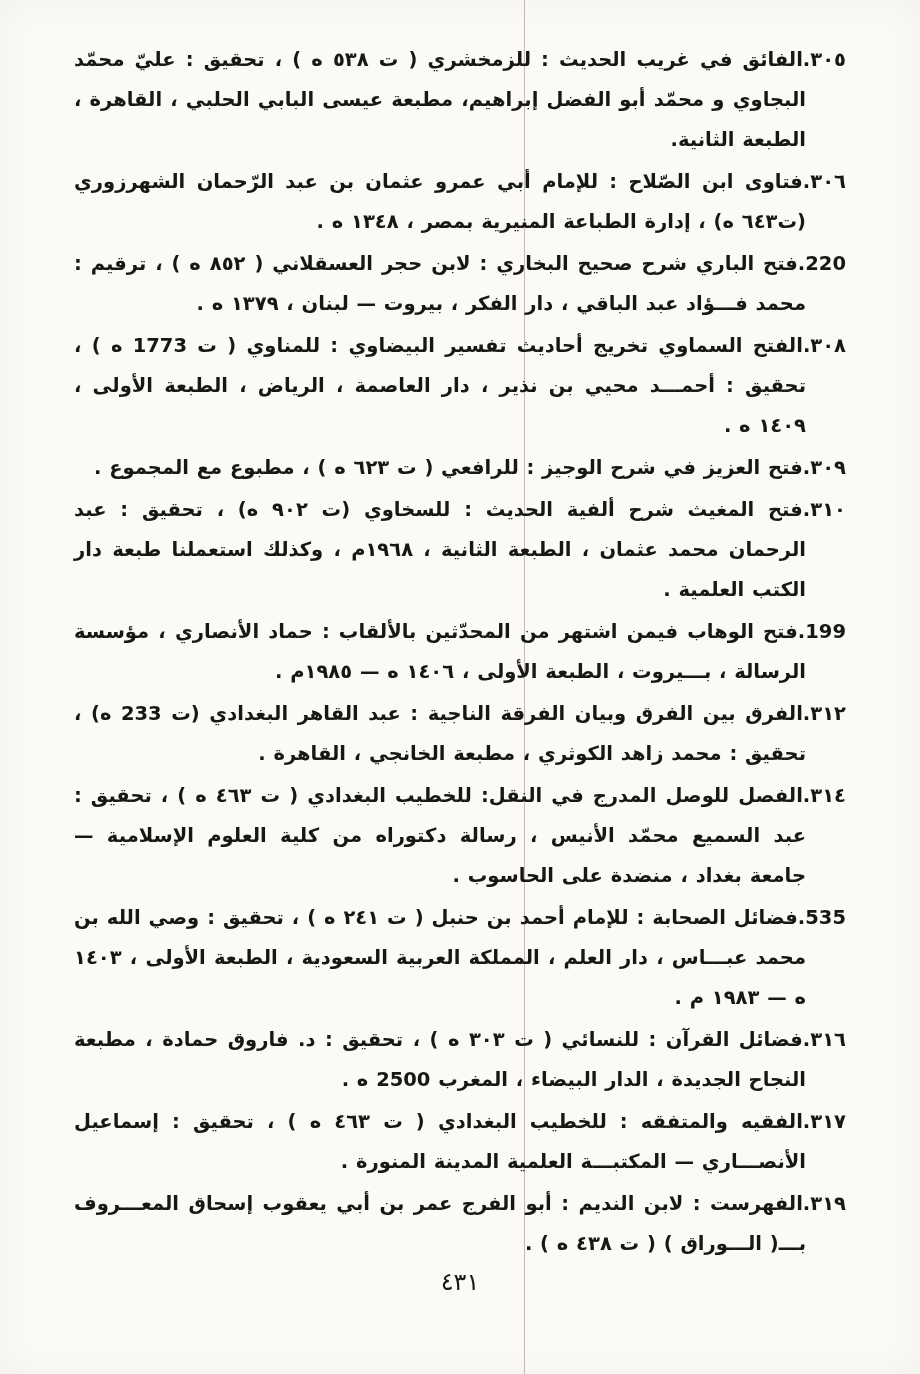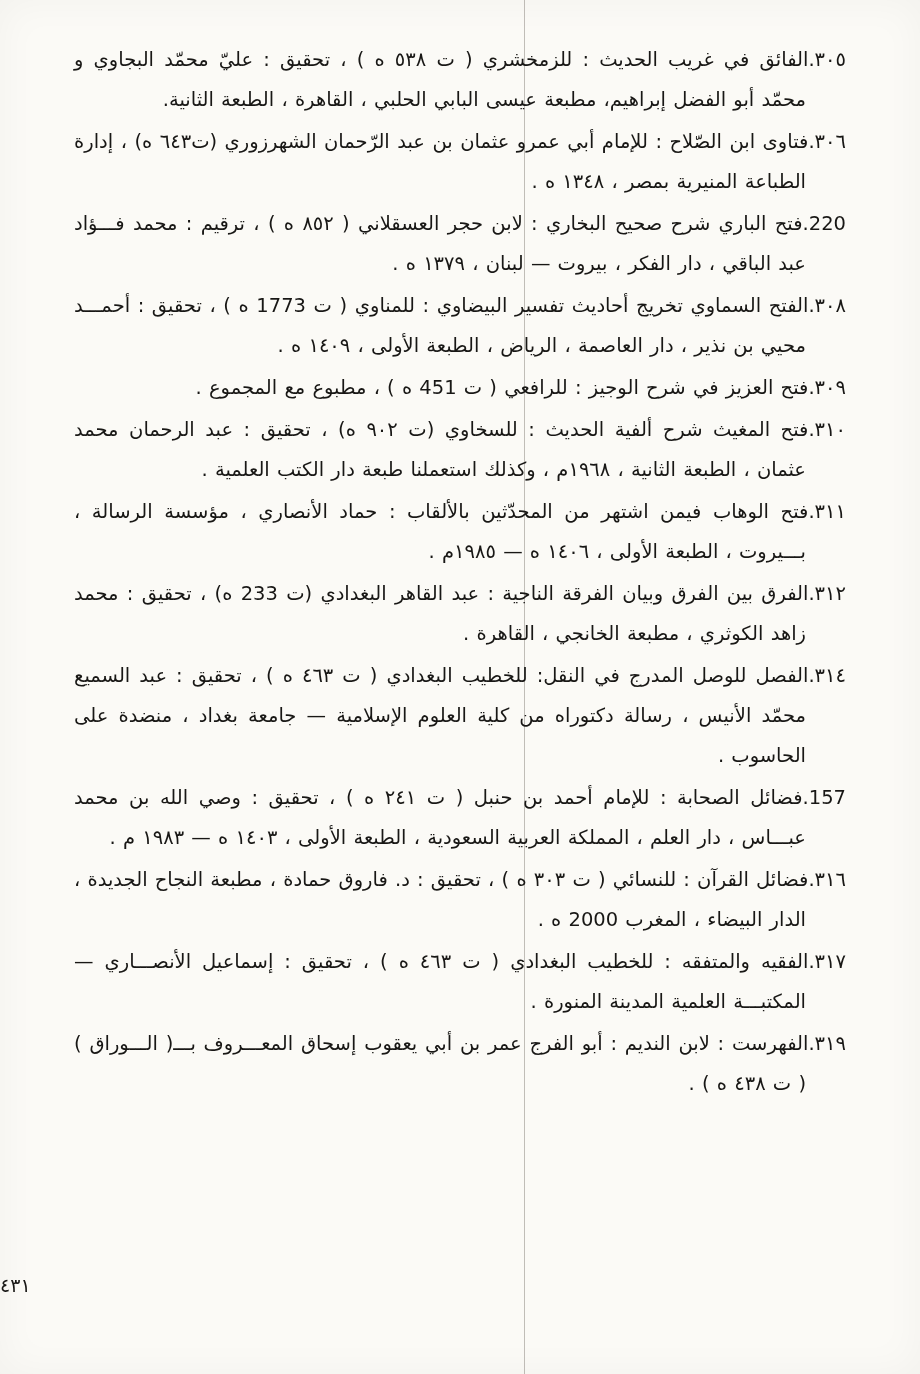--- a/index.html
+++ b/index.html
@@ -26,57 +26,58 @@
     width: 1px;
     height: 100%;
     background: #8f8b84;
     opacity: 0.55;
   }
   .entries {
     position: absolute;
     top: 40px;
     right: 74px;
     left: 74px;
+    font-weight: bold;
   }
   .entry {
     margin: 0 0 2px 0;
     font-size: 19.5px;
     line-height: 40px;
     text-align: justify;
     padding-right: 40px;   
     text-indent: -40px;    
     word-spacing: 1px;
   }
   .entry .num {
     white-space: nowrap;
   }
   .page-number {
     position: absolute;
     bottom: 78px;
     left: 0;
     width: 100%;
-    text-align: left;
-    font-size: 19px;
+    text-align: center;
+    font-size: 24px;
     letter-spacing: 1px;
   }
 </style>
 </head>
 <body>
 
 <div class="page">
   <div class="scan-line"></div>
   <div class="entries" id="entries">
       <p class="entry"><span class="num">٣٠٥.</span><span>الفائق في غريب الحديث : للزمخشري ( ت ٥٣٨ ه ) ، تحقيق : عليّ محمّد البجاوي و محمّد أبو الفضل إبراهيم، مطبعة عيسى البابي الحلبي ، القاهرة ، الطبعة الثانية.</span></p>
       <p class="entry"><span class="num">٣٠٦.</span><span>فتاوى ابن الصّلاح : للإمام أبي عمرو عثمان بن عبد الرّحمان الشهرزوري (ت٦٤٣ ه) ، إدارة الطباعة المنيرية بمصر ، ١٣٤٨ ه .</span></p>
       <p class="entry"><span class="num">220.</span><span>فتح الباري شرح صحيح البخاري : لابن حجر العسقلاني ( ٨٥٢ ه ) ، ترقيم : محمد فـــؤاد عبد الباقي ، دار الفكر ، بيروت — لبنان ، ١٣٧٩ ه .</span></p>
       <p class="entry"><span class="num">٣٠٨.</span><span>الفتح السماوي تخريج أحاديث تفسير البيضاوي : للمناوي ( ت 1773 ه ) ، تحقيق : أحمـــد محيي بن نذير ، دار العاصمة ، الرياض ، الطبعة الأولى ، ١٤٠٩ ه .</span></p>
-      <p class="entry"><span class="num">٣٠٩.</span><span>فتح العزيز في شرح الوجيز : للرافعي ( ت 451 ه ) ، مطبوع مع المجموع .</span></p>
+      <p class="entry"><span class="num">٣٠٩.</span><span>فتح العزيز في شرح الوجيز : للرافعي ( ت ٦٢٣ ه ) ، مطبوع مع المجموع .</span></p>
       <p class="entry"><span class="num">٣١٠.</span><span>فتح المغيث شرح ألفية الحديث : للسخاوي (ت ٩٠٢ ه) ، تحقيق : عبد الرحمان محمد عثمان ، الطبعة الثانية ، ١٩٦٨م ، وكذلك استعملنا طبعة دار الكتب العلمية .</span></p>
-      <p class="entry"><span class="num">٣١١.</span><span>فتح الوهاب فيمن اشتهر من المحدّثين بالألقاب : حماد الأنصاري ، مؤسسة الرسالة ، بـــيروت ، الطبعة الأولى ، ١٤٠٦ ه — ١٩٨٥م .</span></p>
+      <p class="entry"><span class="num">199.</span><span>فتح الوهاب فيمن اشتهر من المحدّثين بالألقاب : حماد الأنصاري ، مؤسسة الرسالة ، بـــيروت ، الطبعة الأولى ، ١٤٠٦ ه — ١٩٨٥م .</span></p>
       <p class="entry"><span class="num">٣١٢.</span><span>الفرق بين الفرق وبيان الفرقة الناجية : عبد القاهر البغدادي (ت 233 ه) ، تحقيق : محمد زاهد الكوثري ، مطبعة الخانجي ، القاهرة .</span></p>
       <p class="entry"><span class="num">٣١٤.</span><span>الفصل للوصل المدرج في النقل: للخطيب البغدادي ( ت ٤٦٣ ه ) ، تحقيق : عبد السميع محمّد الأنيس ، رسالة دكتوراه من كلية العلوم الإسلامية — جامعة بغداد ، منضدة على الحاسوب .</span></p>
-      <p class="entry"><span class="num">157.</span><span>فضائل الصحابة : للإمام أحمد بن حنبل ( ت ٢٤١ ه ) ، تحقيق : وصي الله بن محمد عبـــاس ، دار العلم ، المملكة العربية السعودية ، الطبعة الأولى ، ١٤٠٣ ه — ١٩٨٣ م .</span></p>
-      <p class="entry"><span class="num">٣١٦.</span><span>فضائل القرآن : للنسائي ( ت ٣٠٣ ه ) ، تحقيق : د. فاروق حمادة ، مطبعة النجاح الجديدة ، الدار البيضاء ، المغرب 2000 ه .</span></p>
+      <p class="entry"><span class="num">535.</span><span>فضائل الصحابة : للإمام أحمد بن حنبل ( ت ٢٤١ ه ) ، تحقيق : وصي الله بن محمد عبـــاس ، دار العلم ، المملكة العربية السعودية ، الطبعة الأولى ، ١٤٠٣ ه — ١٩٨٣ م .</span></p>
+      <p class="entry"><span class="num">٣١٦.</span><span>فضائل القرآن : للنسائي ( ت ٣٠٣ ه ) ، تحقيق : د. فاروق حمادة ، مطبعة النجاح الجديدة ، الدار البيضاء ، المغرب 2500 ه .</span></p>
       <p class="entry"><span class="num">٣١٧.</span><span>الفقيه والمتفقه : للخطيب البغدادي ( ت ٤٦٣ ه ) ، تحقيق : إسماعيل الأنصـــاري — المكتبـــة العلمية المدينة المنورة .</span></p>
       <p class="entry"><span class="num">٣١٩.</span><span>الفهرست : لابن النديم : أبو الفرج عمر بن أبي يعقوب إسحاق المعـــروف بـــ( الـــوراق ) ( ت ٤٣٨ ه ) .</span></p>
     </div>
   <div class="page-number">٤٣١</div>
 </div>
 
 </body></html>

